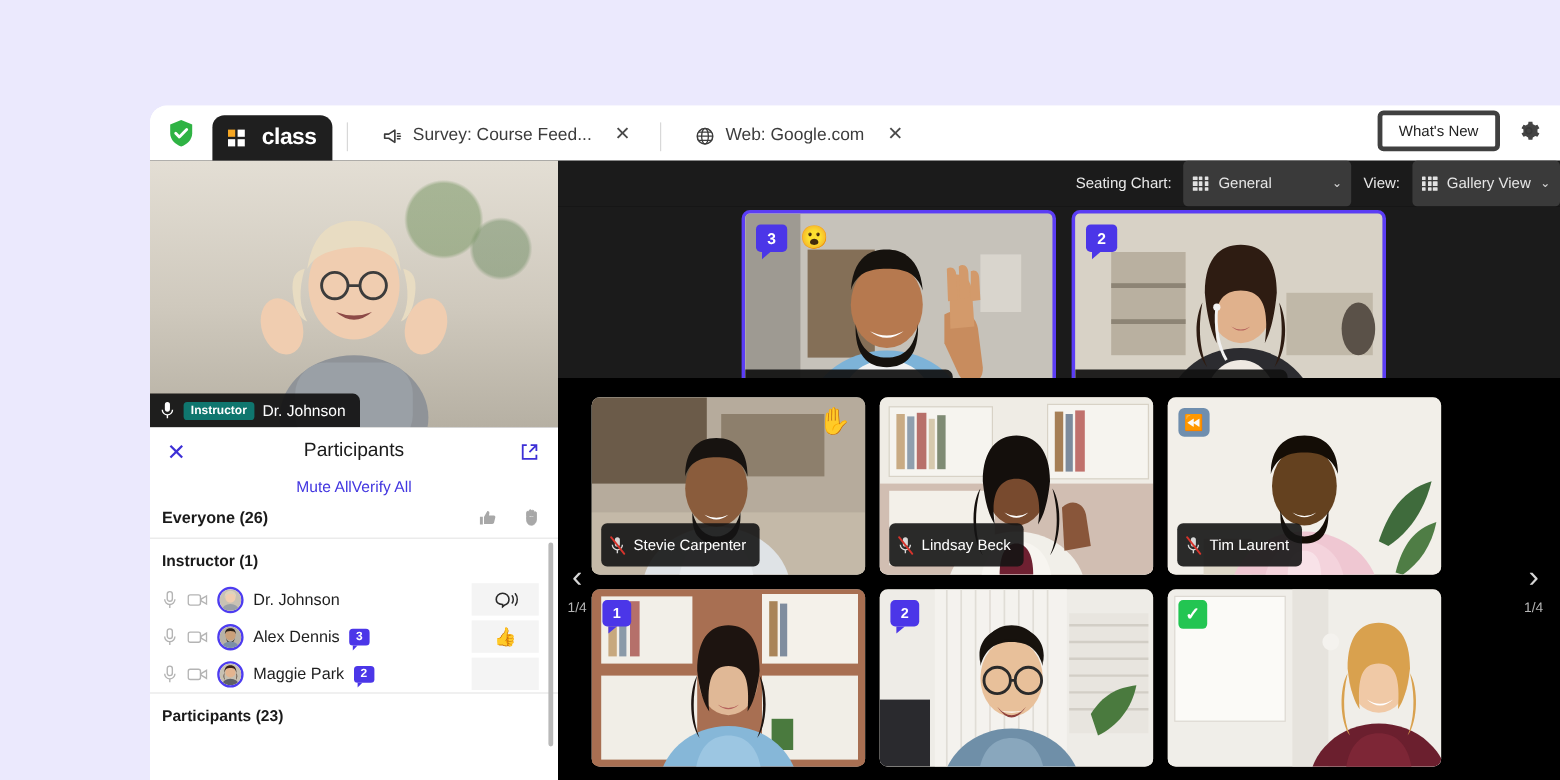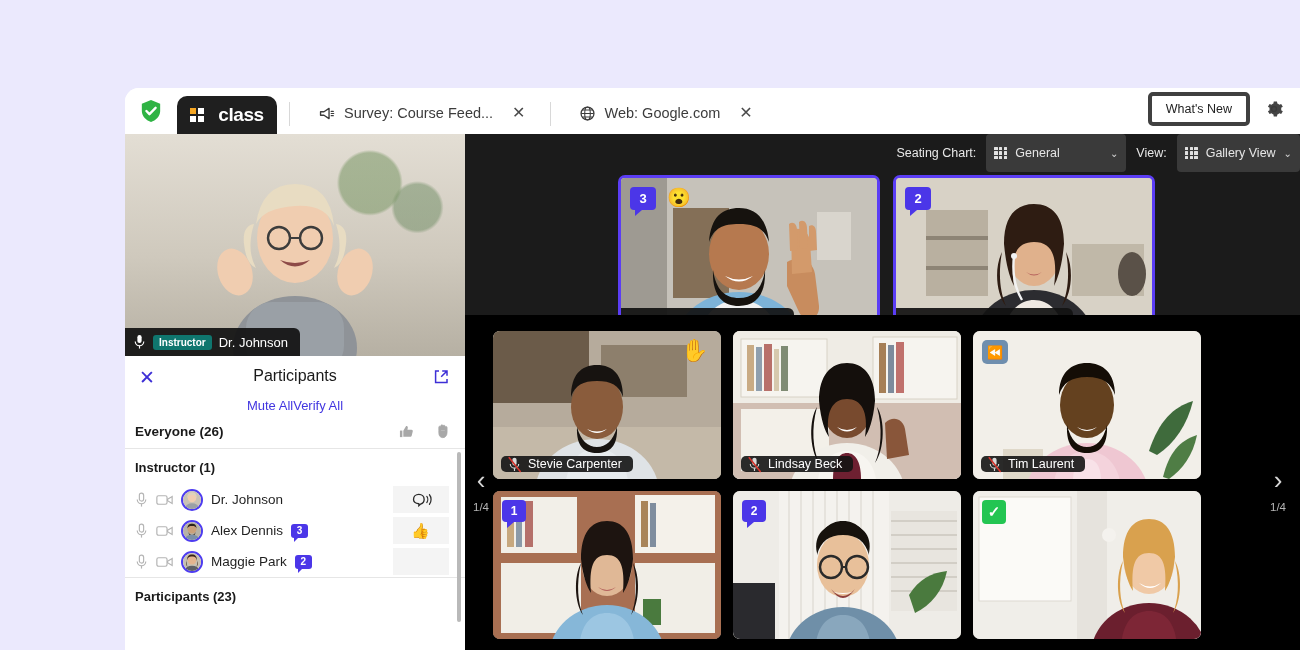--- a/index.html
+++ b/index.html
@@ -172,21 +172,21 @@
   .gallery {
     position:absolute; left:0; right:0; top:181px; bottom:0;
     background:#000;
   }
   .g-row { display:flex; gap:12px; padding-left:28px; }
   .g-tile {
     width:228px; height:148px; border-radius:7px; overflow:hidden;
     position:relative; background:#d5d0c6;
   }
   .g-label {
-    position:absolute; left:8px; bottom:7px; height:16px;
+    position:absolute; left:8px; bottom:7px; height:36px;
     background:rgba(20,20,20,.9); color:#fff; border-radius:5px;
     display:flex; align-items:center; gap:6px; padding:0 11px 0 7px;
     font-size:12.5px; white-space:nowrap;
   }
   .arrow-l, .arrow-r {
     position:absolute; top:152px; width:44px; text-align:center; color:#d6d6d6;
     cursor:pointer; user-select:none;
   }
   .arrow-l { left:-6px; } .arrow-r { right:0px; }
   .arrow-glyph { font-size:26px; line-height:1; font-weight:300; }

